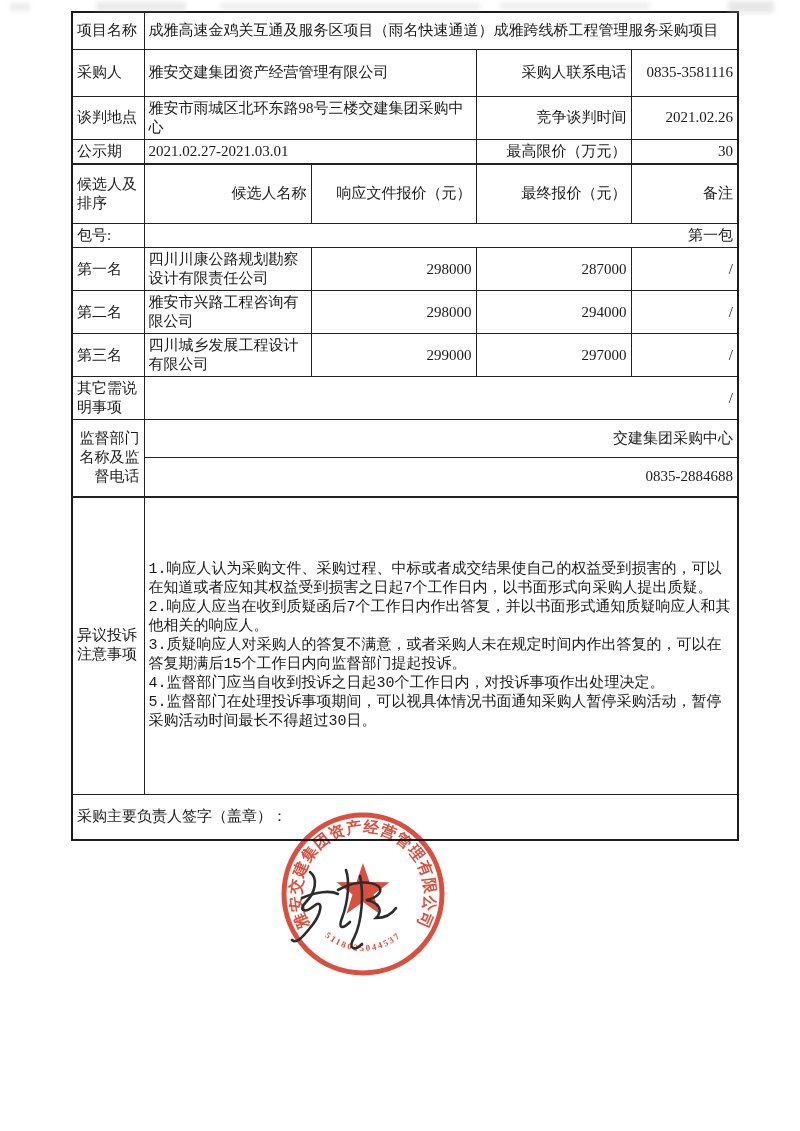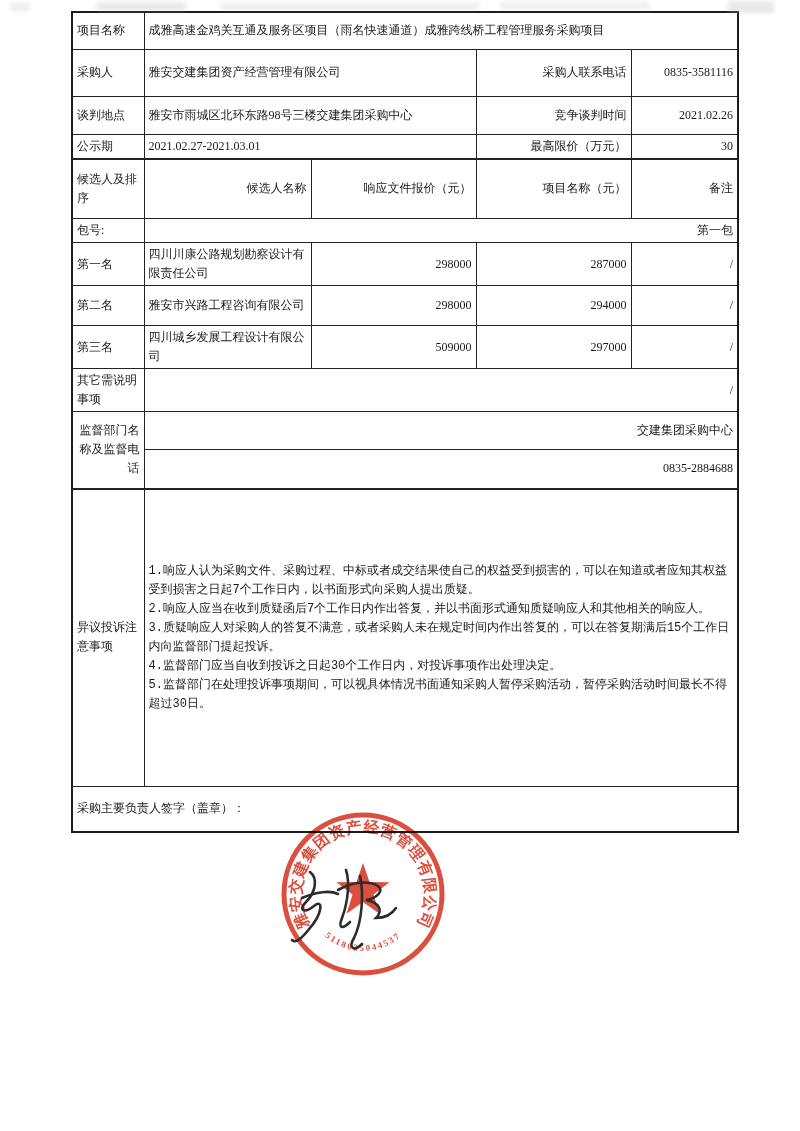--- a/index.html
+++ b/index.html
@@ -18,21 +18,21 @@
 
   h1.title{
     margin:62px 60px 0 60px;text-align:center;font-size:21px;line-height:31px;
     font-weight:700;letter-spacing:.5px;
   }
   table.doc{
     border-collapse:collapse;table-layout:fixed;
     margin:11px 0 0 71px;width:666px;
   }
   table.doc td{
-    border:1.5px solid #222;padding:2px 4px;font-size:12px;line-height:19px;
+    border:1.5px solid #222;padding:2px 4px;font-size:15px;line-height:19px;
     vertical-align:middle;overflow:hidden;
   }
   table.doc{border:2px solid #1c1c1c;}
   td.lbl{padding-left:4px;}
   td.ctr{text-align:right;}
   td.left{text-align:left;padding-left:6px;}
   tr.rr5 td{border-top-width:2.5px;}
   tr.rr12 td{border-top-width:2.5px;font-family:Liberation Mono, monospace;}
   .notice p{margin:0;text-align:left;}
   .sig-row{font-size:16px;padding-left:8px;}
@@ -81,21 +81,21 @@
     <tr style="height:22px">
       <td class="lbl">公示期</td>
       <td class="left" colspan="2">2021.02.27-2021.03.01</td>
       <td class="ctr">最高限价（万元）</td>
       <td class="ctr">30</td>
     </tr>
     <tr style="height:60px" class="rr5">
       <td class="lbl">候选人及排序</td>
       <td class="ctr">候选人名称</td>
       <td class="ctr">响应文件报价（元）</td>
-      <td class="ctr">项目名称（元）</td>
+      <td class="ctr">最终报价（元）</td>
       <td class="ctr">备注</td>
     </tr>
     <tr style="height:20px">
       <td class="lbl">包号:</td>
       <td class="ctr" colspan="4">第一包</td>
     </tr>
     <tr style="height:40px">
       <td class="lbl">第一名</td>
       <td class="left">四川川康公路规划勘察设计有限责任公司</td>
       <td class="ctr">298000</td>
@@ -105,21 +105,21 @@
     <tr style="height:40px">
       <td class="lbl">第二名</td>
       <td class="left">雅安市兴路工程咨询有限公司</td>
       <td class="ctr">298000</td>
       <td class="ctr">294000</td>
       <td class="ctr">/</td>
     </tr>
     <tr style="height:38px">
       <td class="lbl">第三名</td>
       <td class="left">四川城乡发展工程设计有限公司</td>
-      <td class="ctr">509000</td>
+      <td class="ctr">299000</td>
       <td class="ctr">297000</td>
       <td class="ctr">/</td>
     </tr>
     <tr style="height:40px">
       <td class="lbl">其它需说明事项</td>
       <td class="ctr" colspan="4">/</td>
     </tr>
     <tr style="height:38px">
       <td class="ctr" rowspan="2">监督部门名称及监督电话</td>
       <td class="ctr" colspan="4">交建集团采购中心</td>

